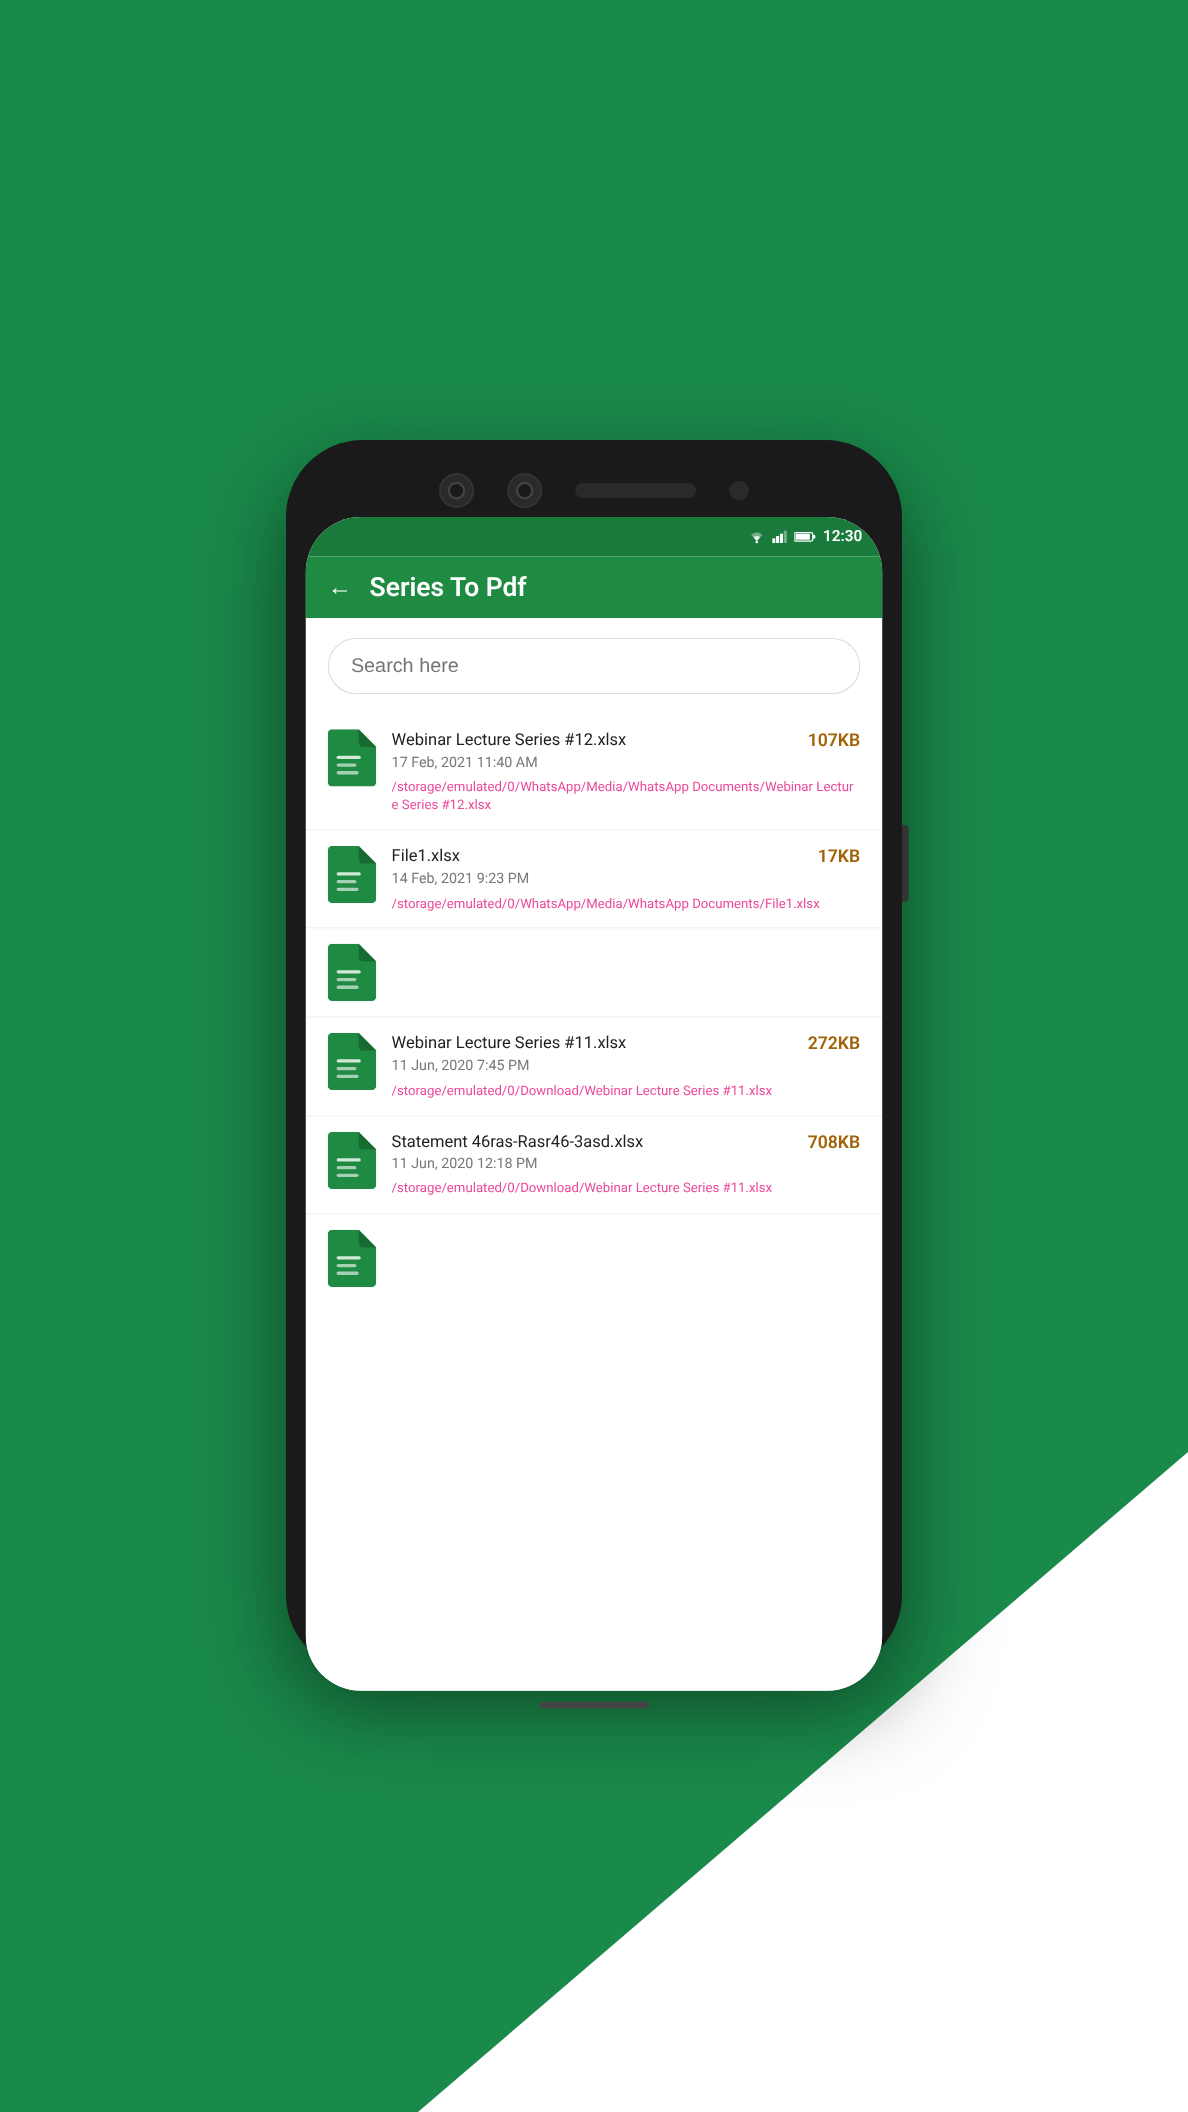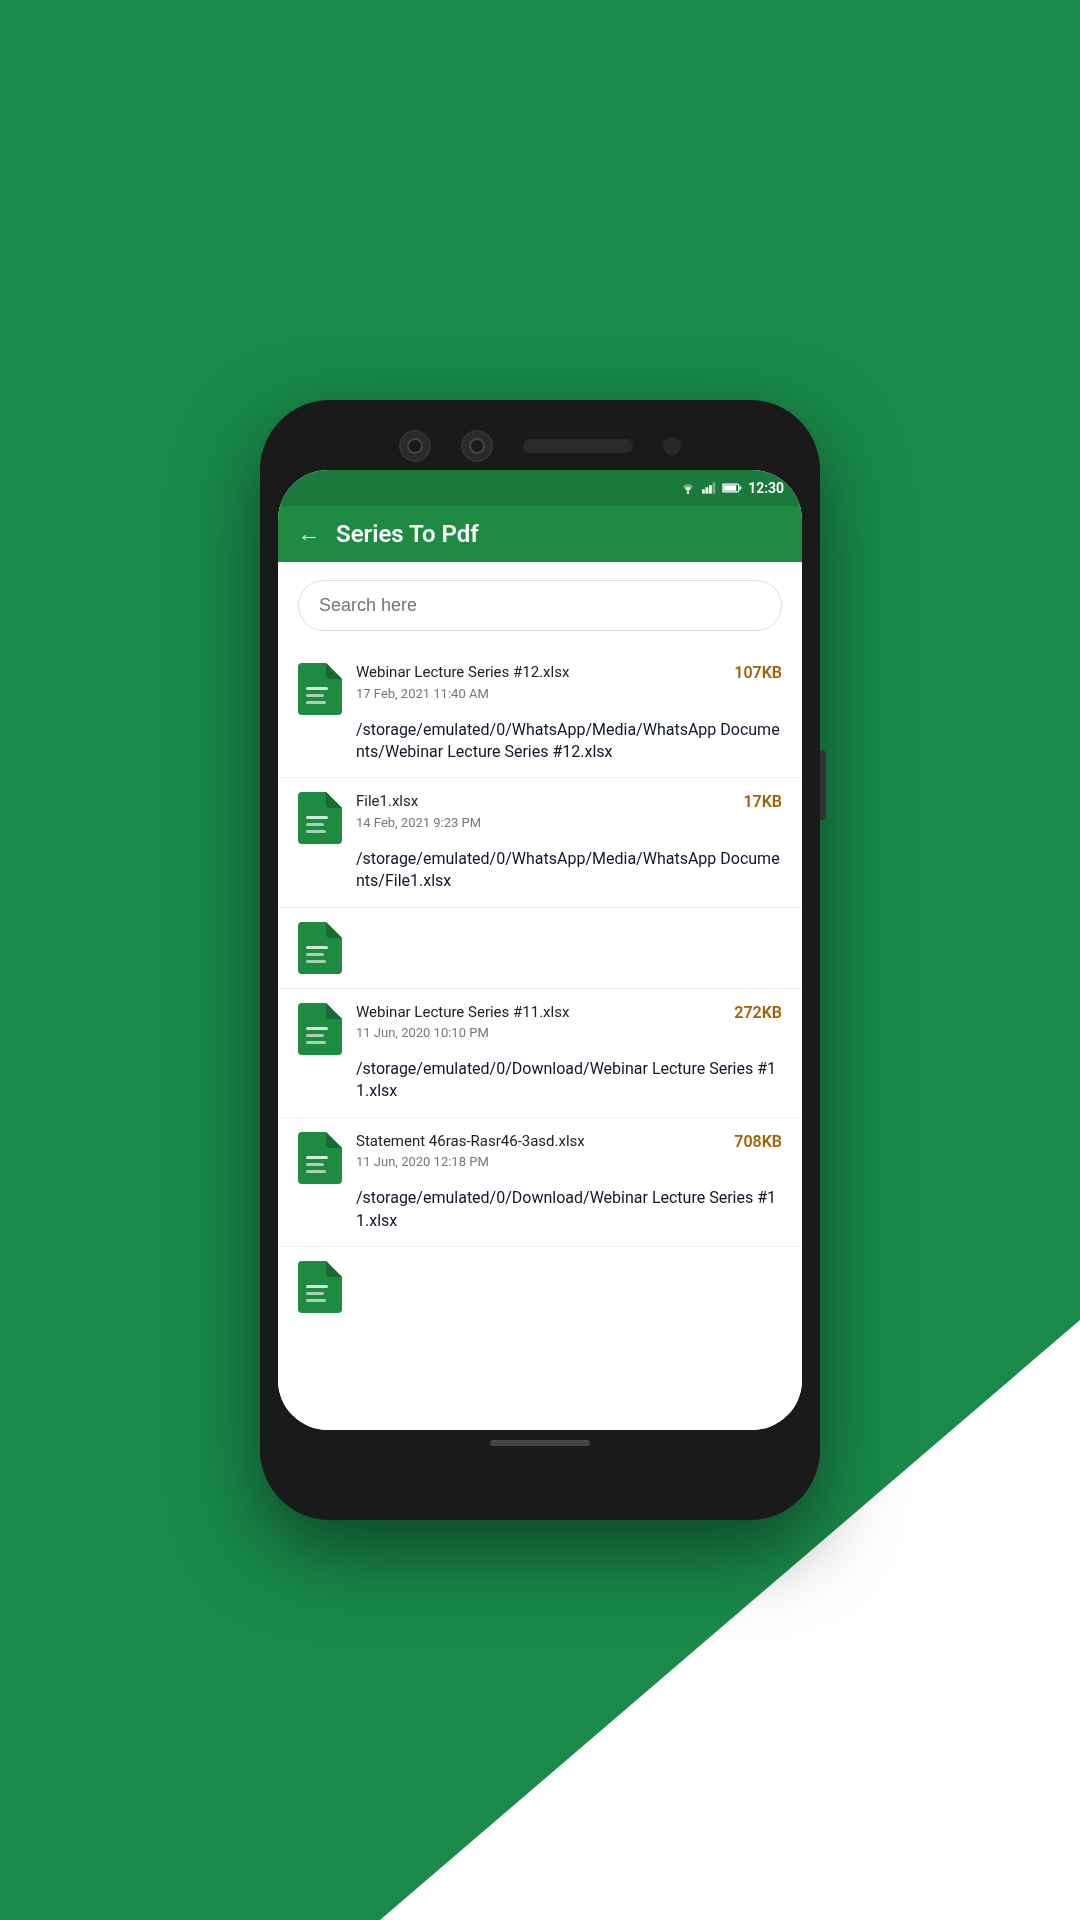--- a/index.html
+++ b/index.html
@@ -80,21 +80,21 @@
     .dot-sensor {
       width: 18px;
       height: 18px;
       border-radius: 50%;
       background: #2a2a2a;
     }
 
     
     .phone-screen {
       width: 100%;
-      height: 960px;
+      height: 1067px;
       background: #fff;
       border-radius: 50px;
       overflow: hidden;
       display: flex;
       flex-direction: column;
     }
 
     
     .status-bar {
       background: #1a7a3c;
@@ -204,23 +204,23 @@
       font-weight: 600;
       color: #a16207;
       flex-shrink: 0;
     }
     .file-date {
       font-size: 13px;
       color: #777;
       margin-top: 3px;
     }
     .file-path {
-      font-size: 16px;
-      color: #0f172a;
-      margin-top: 18px;
+      font-size: 12px;
+      color: #ec4899;
+      margin-top: 6px;
       line-height: 1.4;
       word-break: break-all;
     }
 
     
     .phone-bottom {
       padding: 10px 0 16px;
       display: flex;
       justify-content: center;
     }
@@ -356,21 +356,21 @@
         <rect x="8" y="24" width="22" height="3" rx="1.5" fill="white" opacity="0.8"></rect>
         <rect x="8" y="31" width="18" height="3" rx="1.5" fill="white" opacity="0.6"></rect>
         <rect x="8" y="38" width="20" height="3" rx="1.5" fill="white" opacity="0.6"></rect>
       </svg>
     </div>
     <div class="file-info">
       <div class="file-name-row">
         <span class="file-name">Webinar Lecture Series #11.xlsx</span>
         <span class="file-size">272KB</span>
       </div>
-      <div class="file-date">11 Jun, 2020 10:10 PM</div>
+      <div class="file-date">11 Jun, 2020 7:45 PM</div>
       <div class="file-path">/storage/emulated/0/Download/Webinar Lecture Series #11.xlsx</div>
     </div>
   </div>
           <div class="file-item">
     <div class="file-icon">
       <svg viewBox="0 0 44 52" fill="none" xmlns="http://www.w3.org/2000/svg">
         <path d="M4 0 H28 L44 16 V48 A4 4 0 0 1 40 52 H4 A4 4 0 0 1 0 48 V4 A4 4 0 0 1 4 0Z" fill="#1e8a42"></path>
         <path d="M28 0 L44 16 H32 A4 4 0 0 1 28 12 V0Z" fill="#156b30"></path>
         <rect x="8" y="24" width="22" height="3" rx="1.5" fill="white" opacity="0.8"></rect>
         <rect x="8" y="31" width="18" height="3" rx="1.5" fill="white" opacity="0.6"></rect>

